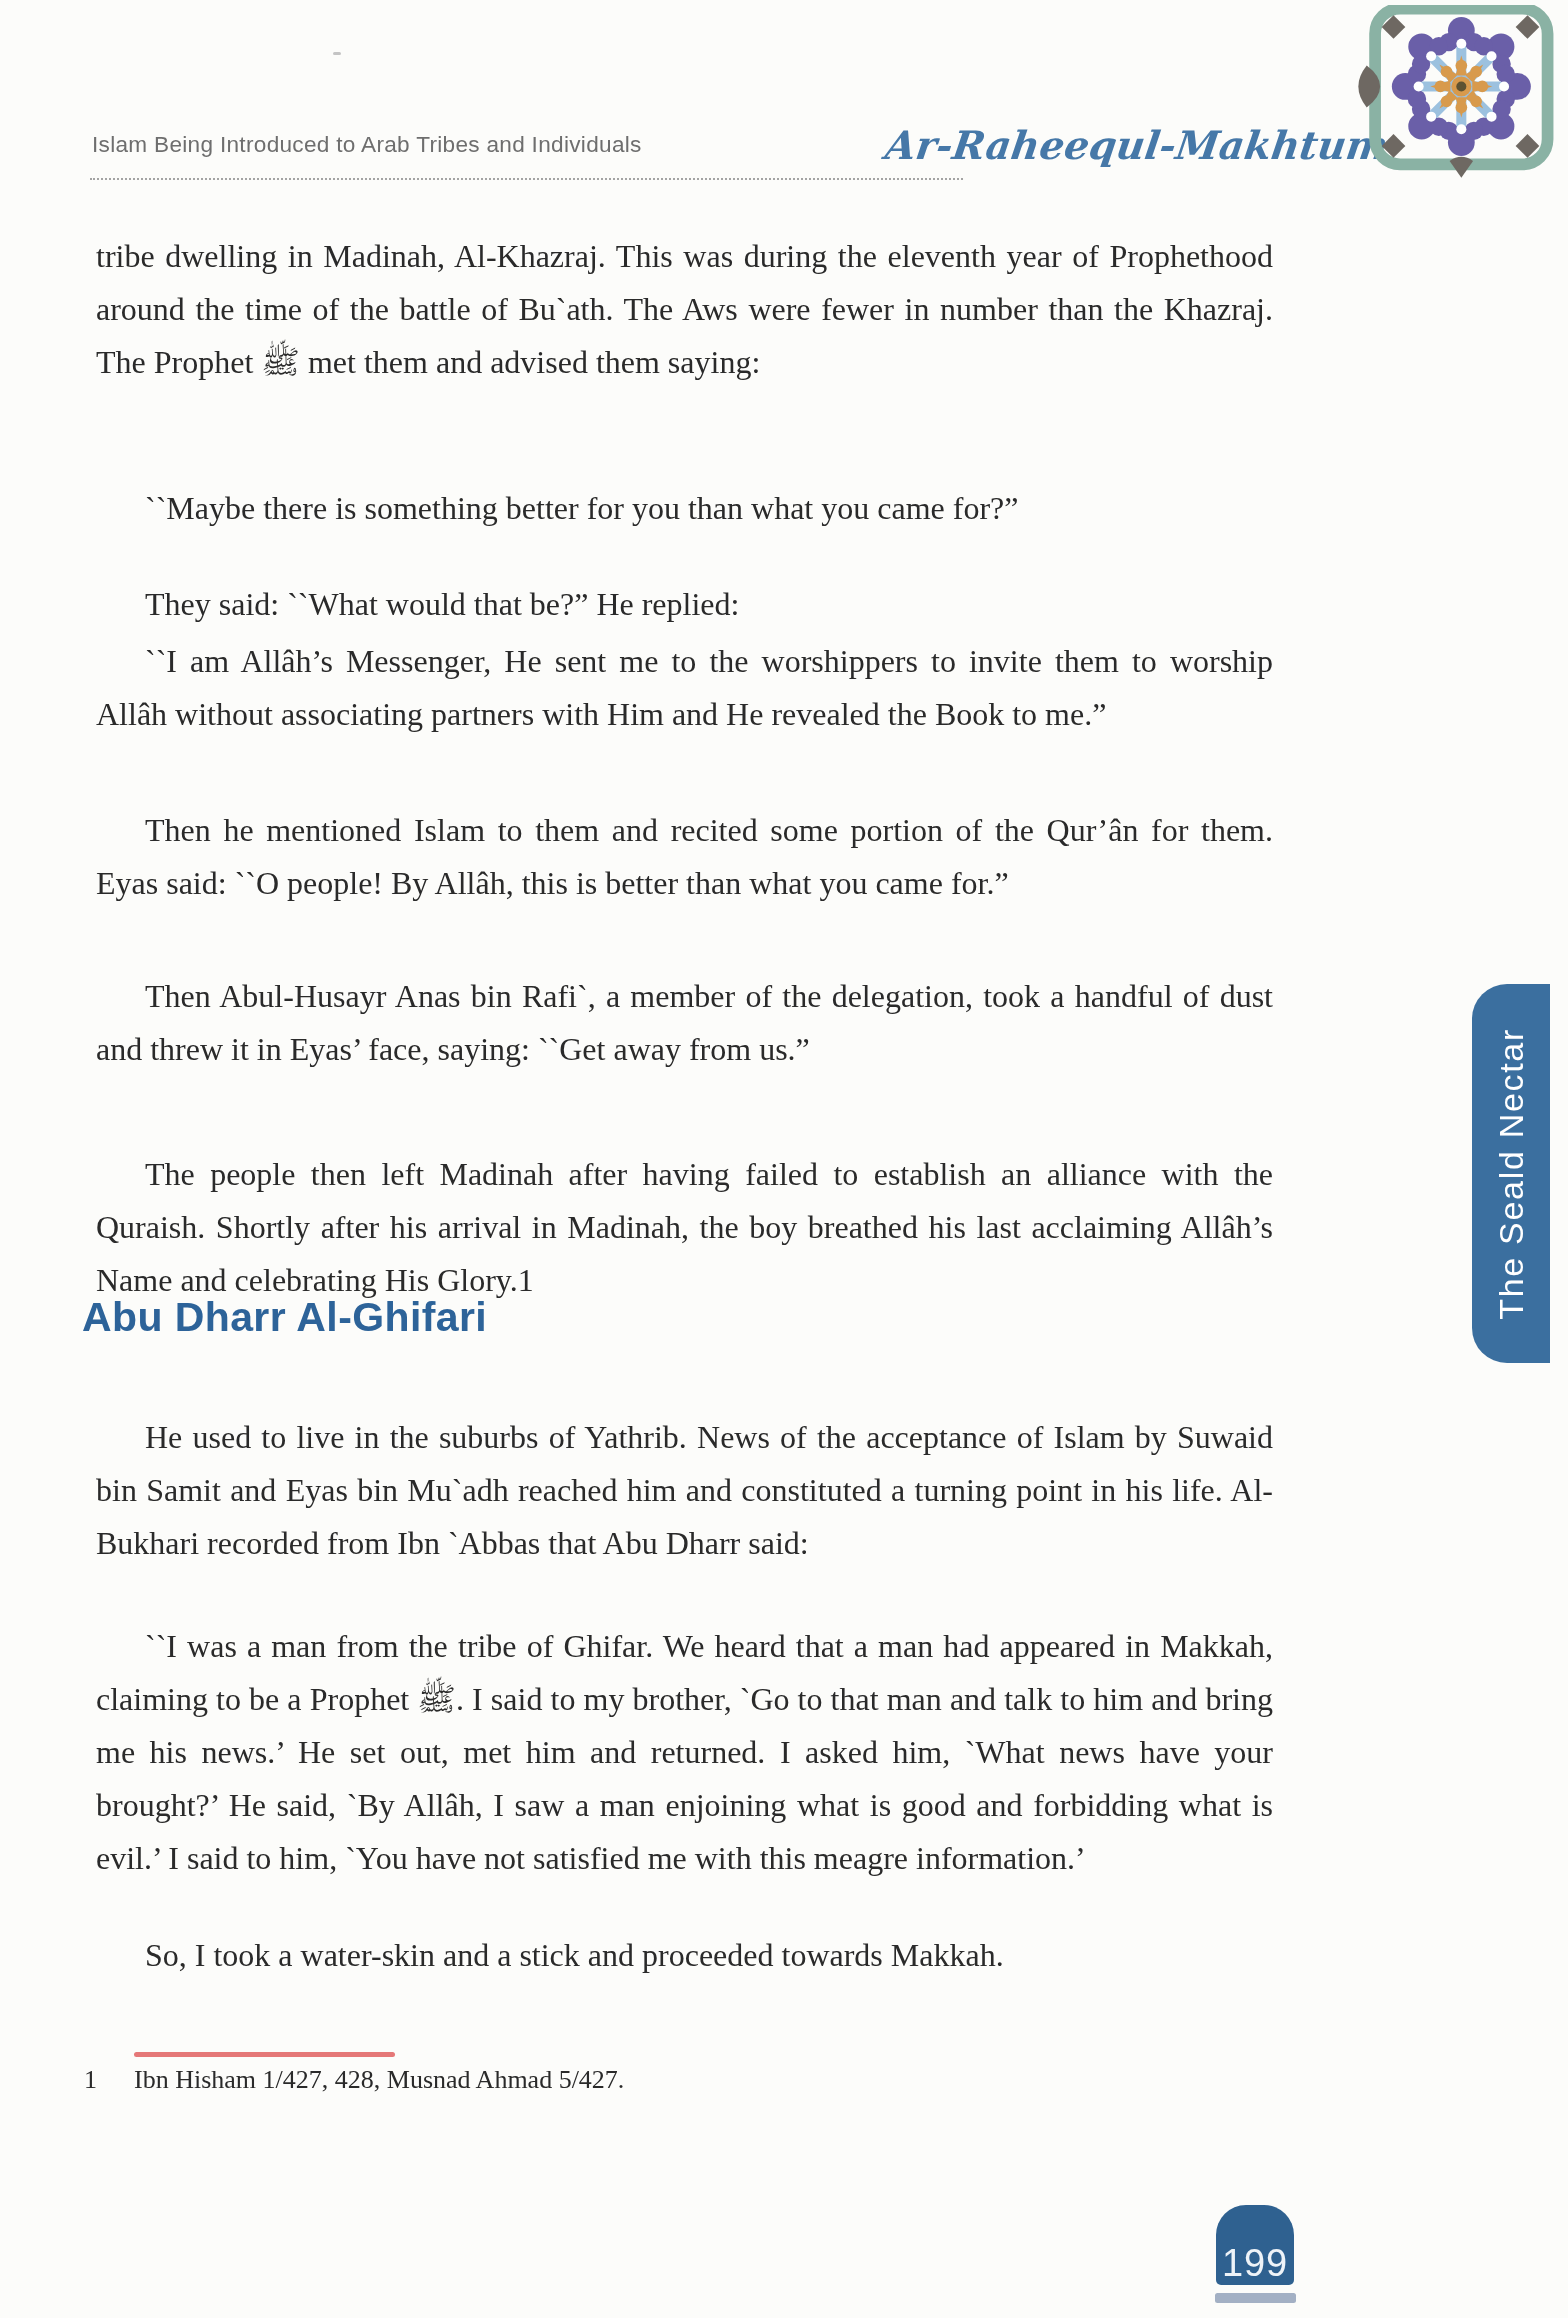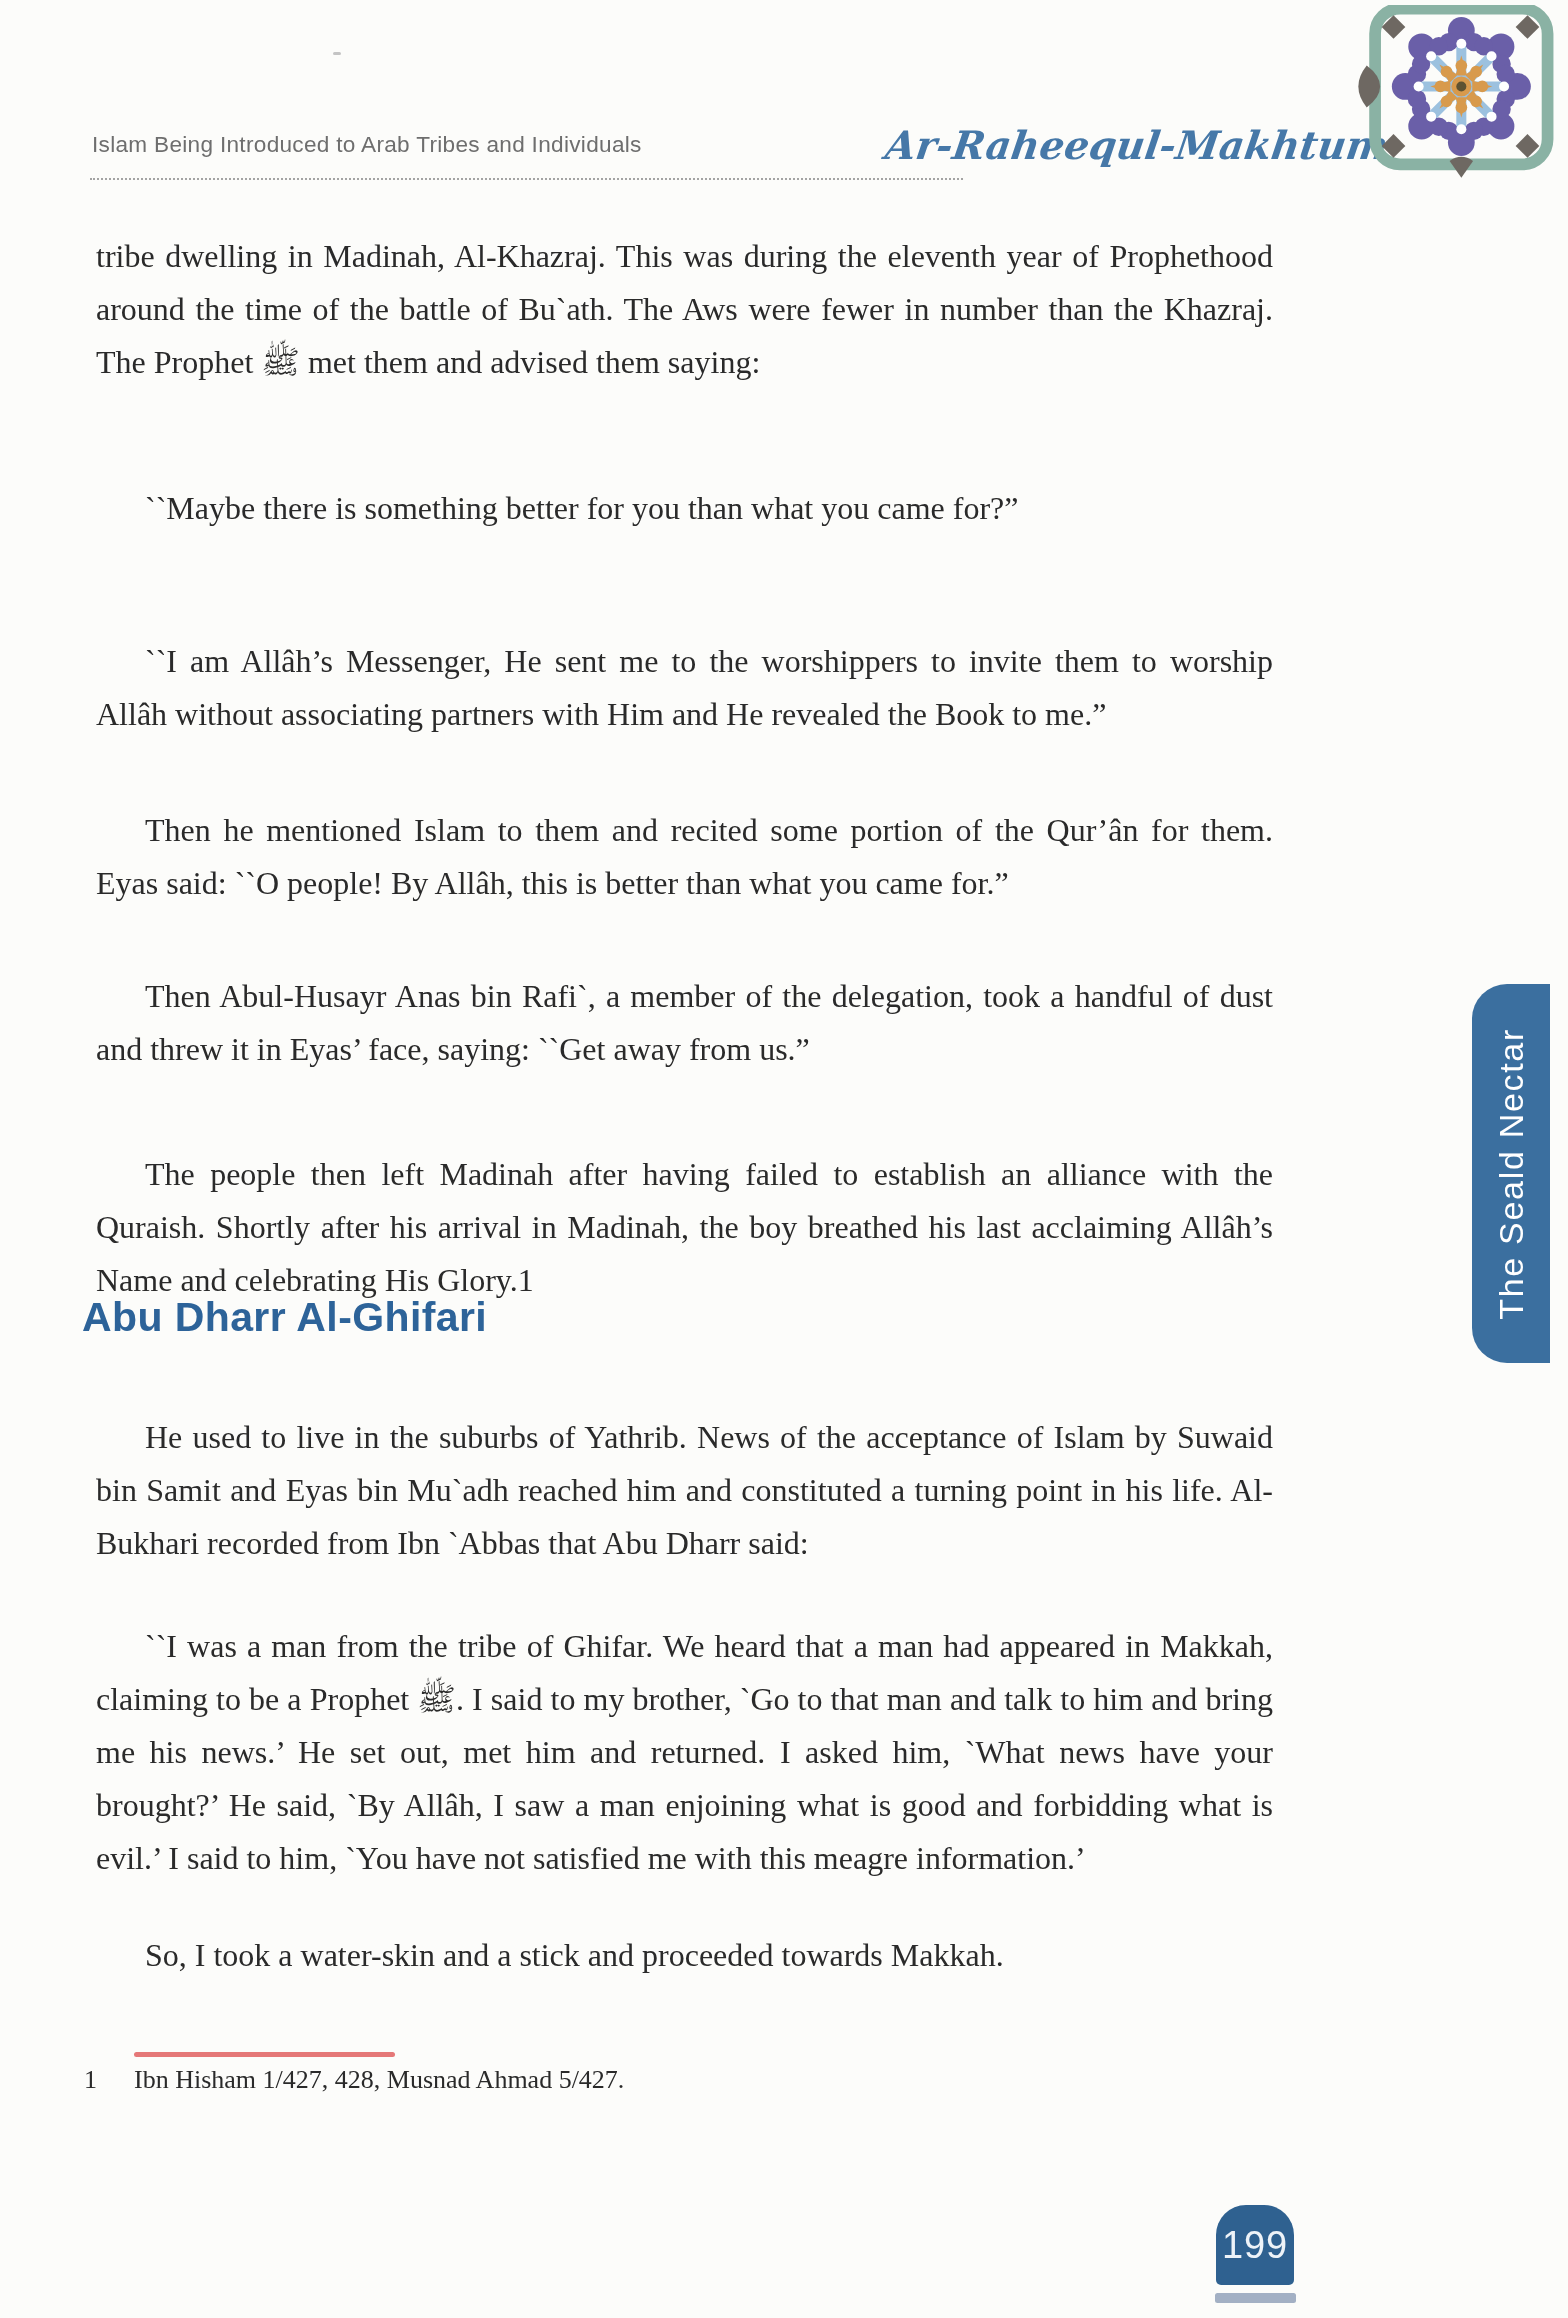--- a/index.html
+++ b/index.html
@@ -68,21 +68,21 @@
   .footnote{
     position:absolute;left:84px;top:2062px;width:1177px;
     font-size:26px;line-height:35px;color:#2a2a2a;
   }
   .footnote .fn-num{display:inline-block;width:50px;}
 
   
   .page-badge{
     position:absolute;left:1216px;top:2205px;width:78px;height:80px;
     background:#2f6190;border-radius:30px 30px 5px 5px;
-    display:flex;align-items:center;justify-content:center;
+    display:flex;align-items:flex-end;justify-content:center;
   }
   .page-badge span{
     font-family:"Liberation Sans", sans-serif;font-size:38px;color:#eef3f8;
     letter-spacing:0.8px;
   }
   .footer-bar{
     position:absolute;left:1215px;top:2293px;width:81px;height:10px;
     background:#a3b0c4;border-radius:2.5px;
   }
 </style>
@@ -124,20 +124,21 @@
     <use href="#arm" transform="rotate(180 127 97)"></use>
     <use href="#arm" transform="rotate(225 127 97)"></use>
     <use href="#arm" transform="rotate(270 127 97)"></use>
     <use href="#arm" transform="rotate(315 127 97)"></use>
     <circle cx="127" cy="97" r="12" fill="#d89a4c"></circle>
     <circle cx="127" cy="97" r="6" fill="#5d5232"></circle>
   </svg>
 
   <p class="para" style="top:218px">tribe dwelling in Madinah, Al-Khazraj. This was during the eleventh year of Prophethood around the time of the battle of Bu`ath. The Aws were fewer in number than the Khazraj. The Prophet ﷺ met them and advised them saying:</p>
   <p class="para indent" style="top:470px">``Maybe there is something better for you than what you came for?”</p>
+  <p class="para indent" style="top:566px">They said: ``What would that be?” He replied:</p>
   <p class="para indent" style="top:623px">``I am Allâh’s Messenger, He sent me to the worshippers to invite them to worship Allâh without associating partners with Him and He revealed the Book to me.”</p>
   <p class="para indent" style="top:792px">Then he mentioned Islam to them and recited some portion of the Qur’ân for them. Eyas said: ``O people! By Allâh, this is better than what you came for.”</p>
   <p class="para indent" style="top:958px">Then Abul-Husayr Anas bin Rafi`, a member of the delegation, took a handful of dust and threw it in Eyas’ face, saying: ``Get away from us.”</p>
   <p class="para indent" style="top:1136px">The people then left Madinah after having failed to establish an alliance with the Quraish. Shortly after his arrival in Madinah, the boy breathed his last acclaiming Allâh’s Name and celebrating His Glory.1</p>
 
   <h2 class="section-heading">Abu Dharr Al-Ghifari</h2>
 
   <p class="para indent" style="top:1399px">He used to live in the suburbs of Yathrib. News of the acceptance of Islam by Suwaid bin Samit and Eyas bin Mu`adh reached him and constituted a turning point in his life. Al-Bukhari recorded from Ibn `Abbas that Abu Dharr said:</p>
   <p class="para indent" style="top:1608px">``I was a man from the tribe of Ghifar. We heard that a man had appeared in Makkah, claiming to be a Prophet ﷺ. I said to my brother, `Go to that man and talk to him and bring me his news.’ He set out, met him and returned. I asked him, `What news have your brought?’ He said, `By Allâh, I saw a man enjoining what is good and forbidding what is evil.’ I said to him, `You have not satisfied me with this meagre information.’</p>
   <p class="para indent" style="top:1917px">So, I took a water-skin and a stick and proceeded towards Makkah.</p>

